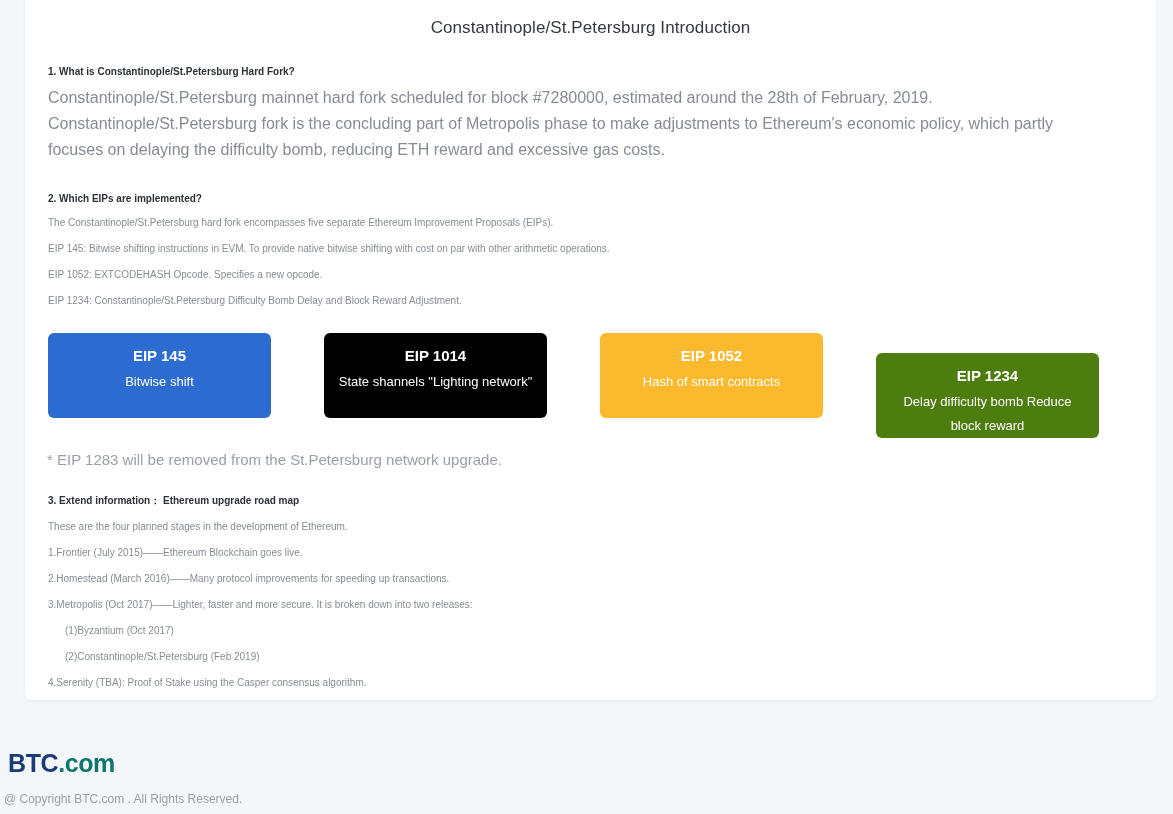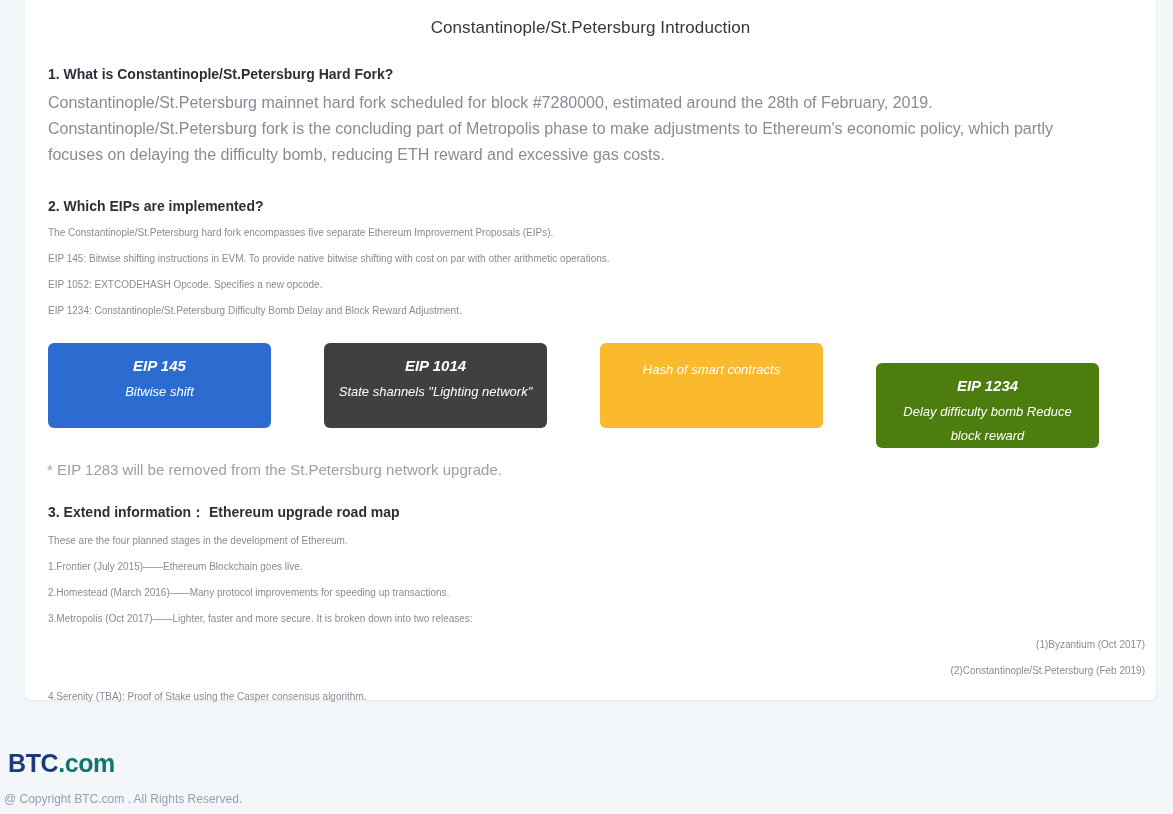--- a/index.html
+++ b/index.html
@@ -39,21 +39,21 @@
     text-align: center;
     font-size: 17px;
     color: #333840;
     font-weight: 400;
     margin: 0;
     padding-top: 26px;
     letter-spacing: .1px;
   }
 
   .section-heading {
-    font-size: 14px;
+    font-size: 10px;
     font-weight: bold;
     color: #2b3038;
     margin: 0;
     padding: 0 0 0 12px;
   }
   #q1-heading { margin-top: 28px; }
   #q2-heading { margin-top: 30px; }
   #q3-heading { margin-top: 26px; }
 
   .body-para {
@@ -69,28 +69,27 @@
     list-style: none;
     margin: 0;
     padding: 6px 0 0 12px;
   }
   .line-list li {
     font-size: 10px;
     color: #868c95;
     line-height: 26px;
     white-space: nowrap;
   }
-  .line-list li.indent { padding-left: 17px; text-align: right; }
+  .line-list li.indent { padding-left: 17px; }
 
   
   .eip-row {
     display: flex;
     padding: 19px 0 0 12px;
     gap: 53px;
-    font-style: italic;
   }
   .eip-card {
     width: 223px;
     height: 85px;
     border-radius: 6px;
     color: #ffffff;
     text-align: center;
     padding: 12px 14px 0 14px;
     cursor: pointer;
   }
@@ -161,25 +160,26 @@
         <li>EIP 145: Bitwise shifting instructions in EVM. To provide native bitwise shifting with cost on par with other arithmetic operations.</li>
         <li>EIP 1052: EXTCODEHASH Opcode. Specifies a new opcode.</li>
         <li>EIP 1234: Constantinople/St.Petersburg Difficulty Bomb Delay and Block Reward Adjustment.</li>
       </ul>
 
     <div class="eip-row" id="eip-row">
         <div class="eip-card" style="background: rgb(44, 107, 208);">
           <div class="eip-id">EIP 145</div>
           <div class="eip-desc">Bitwise shift</div>
         </div>
-        <div class="eip-card" style="background: #404040;">
+        <div class="eip-card" style="background: #000000;">
           <div class="eip-id">EIP 1014</div>
           <div class="eip-desc">State shannels "Lighting network"</div>
         </div>
         <div class="eip-card" style="background: rgb(251, 185, 46);">
+          <div class="eip-id">EIP 1052</div>
           <div class="eip-desc">Hash of smart contracts</div>
         </div>
         <div class="eip-card" style="background: #4d7c0f; margin-top: 20px;">
           <div class="eip-id">EIP 1234</div>
           <div class="eip-desc">Delay difficulty bomb Reduce block reward</div>
         </div>
       </div>
 
     <p class="eip-note">* EIP 1283 will be removed from the St.Petersburg network upgrade.</p>
 

